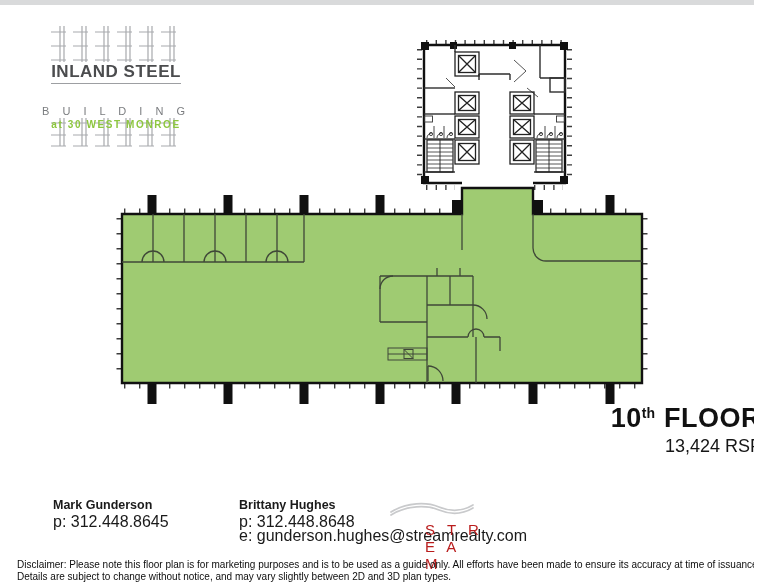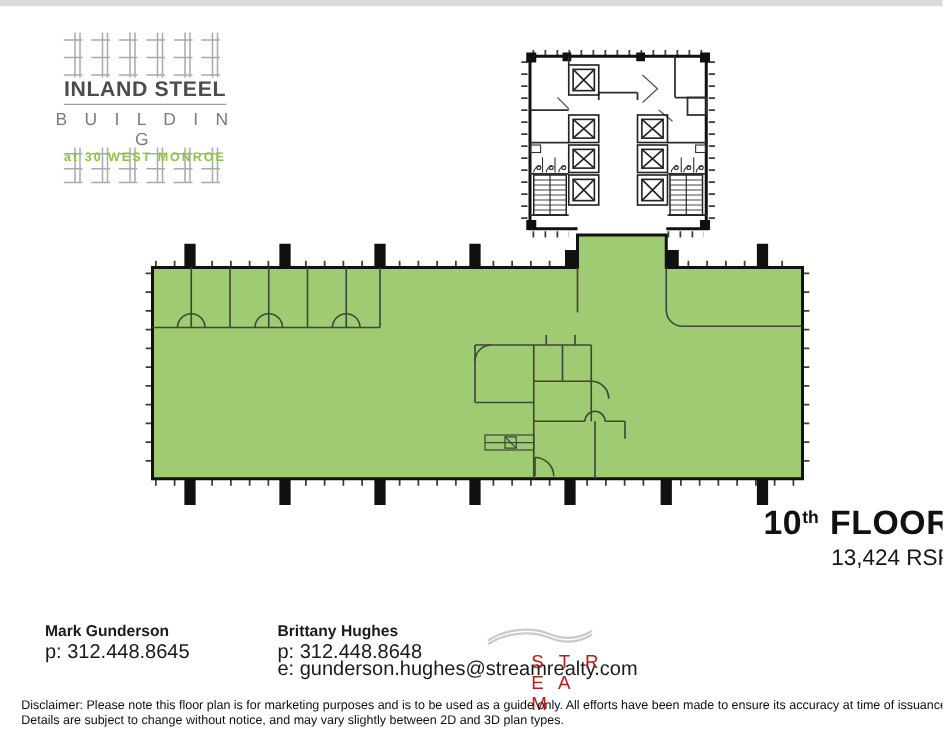--- a/index.html
+++ b/index.html
@@ -7,35 +7,35 @@
   #stage{position:relative;width:754px;height:588px;background:#ffffff;overflow:hidden;}
 
   .topbar{position:absolute;left:0;top:0;width:761px;height:5px;background:#d9dadb;}
 
   
   .logo{position:absolute;left:42px;top:22px;width:148px;height:126px;}
   .logo svg{position:absolute;left:0;top:0;}
   .logo-text{position:absolute;left:0;top:40px;width:148px;text-align:center;}
   .logo-title{font-size:17px;font-weight:bold;color:#4b4c4e;letter-spacing:0.5px;
               border-bottom:1px solid #9d9fa2;display:inline-block;padding-bottom:1px;}
-  .logo-sub{font-size:14px;color:#7a7c7f;letter-spacing:5px;margin-top:3px;}
+  .logo-sub{font-size:11px;color:#7a7c7f;letter-spacing:5px;margin-top:21px;}
   .logo-tag{font-size:10px;font-weight:bold;color:#8dc63f;letter-spacing:1.6px;margin-top:2px;}
 
   
   .plan{position:absolute;left:0;top:0;width:761px;height:460px;}
 
   
   .floor-title{position:absolute;left:0;top:403px;width:761px;text-align:right;color:#111;}
   .floor-title .big{font-size:27px;font-weight:bold;letter-spacing:0.5px;}
   .floor-title sup{font-size:14px;vertical-align:9px;font-weight:bold;}
   .floor-title .word{margin-left:9px;}
   .floor-rsf{font-size:18px;margin-top:2px;color:#161616;}
 
   
-  .contact{position:absolute;top:498px;color:#1a1a1a;}
+  .contact{position:absolute;top:498px;color:#1a1a1a;margin-left:17px;}
   .contact .name{font-weight:bold;font-size:12.5px;margin-bottom:3px;}
   .contact .line{font-size:16px;line-height:14px;}
   #contact-0{left:36px;}
   #contact-1{left:222px;}
 
   
   .stream{position:absolute;left:383px;top:497px;width:100px;height:46px;}
   .stream .word{position:absolute;left:2px;top:24px;font-size:15px;color:#b91c1c;
                 letter-spacing:4px;font-weight:400;margin-left:40px;}
 

